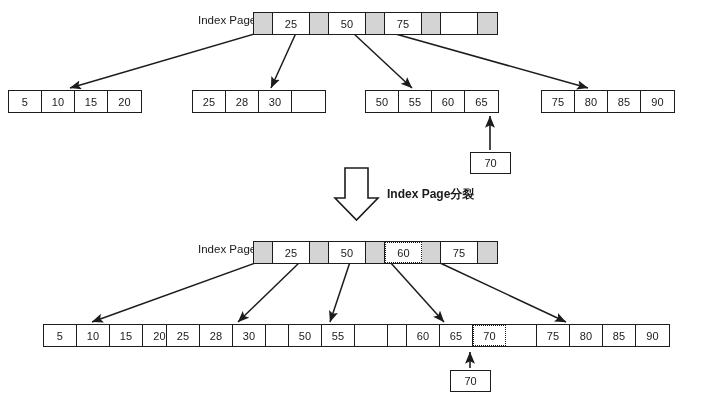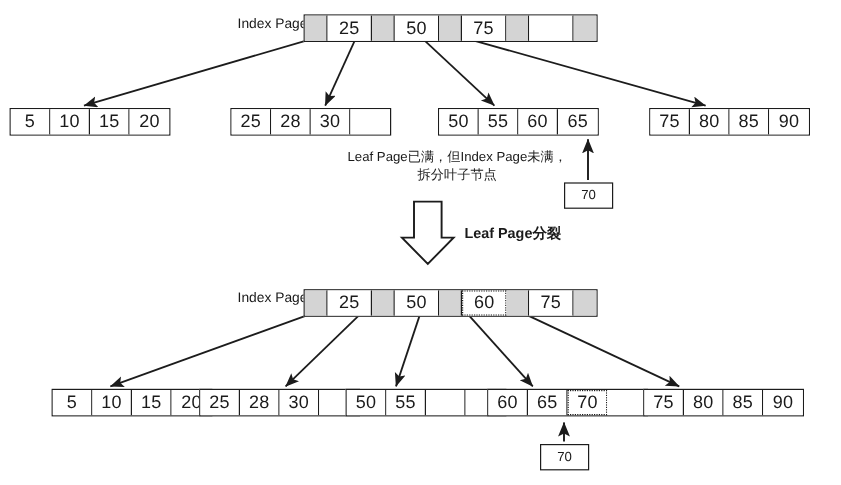--- a/index.html
+++ b/index.html
@@ -34,21 +34,21 @@
     background: #ffffff;
     box-sizing: border-box;
     z-index: 3;
   }
   .cell {
     box-sizing: border-box;
     border-right: 1.4px solid #1c1c1c;
     display: flex;
     align-items: center;
     justify-content: center;
-    font-size: 15px;
+    font-size: 11px;
     color: #1a1a1a;
     background: #ffffff;
     letter-spacing: .2px;
   }
   .cell:last-child { border-right: none; text-align: center; }
   .cell.ptr {
     background: #d4d4d4;
   }
   .cell.dotted {
     border: 1.8px dotted #1c1c1c;
@@ -179,26 +179,24 @@
     <div class="cell">65</div>
   </div>
 
   <div class="node leaf-node" style="left:541px; top:90px;">
     <div class="cell">75</div>
     <div class="cell">80</div>
     <div class="cell">85</div>
     <div class="cell">90</div>
   </div>
 
-  <div class="note" style="left:288px; top:124px; width:186px;">Leaf Page已满，但Index Page未满，
-拆分叶子节点</div>
 
   <div class="valbox" style="left:470px; top:152px; width:41px; height:22px;">70</div>
 
-  <div class="step-label" style="left:387px; top:186px;">Leaf Page分裂</div>
+  <div class="step-label" style="left:387px; top:186px;">Index Page分裂</div>
 
   <div class="row-label" style="left:198px; top:243px;">Index Page</div>
 
   <div class="node index-node" style="left:253px; top:241px;">
     <div class="cell ptr"></div>
     <div class="cell val">25</div>
     <div class="cell ptr"></div>
     <div class="cell val">50</div>
     <div class="cell ptr"></div>
     <div class="cell val dotted">60</div>

